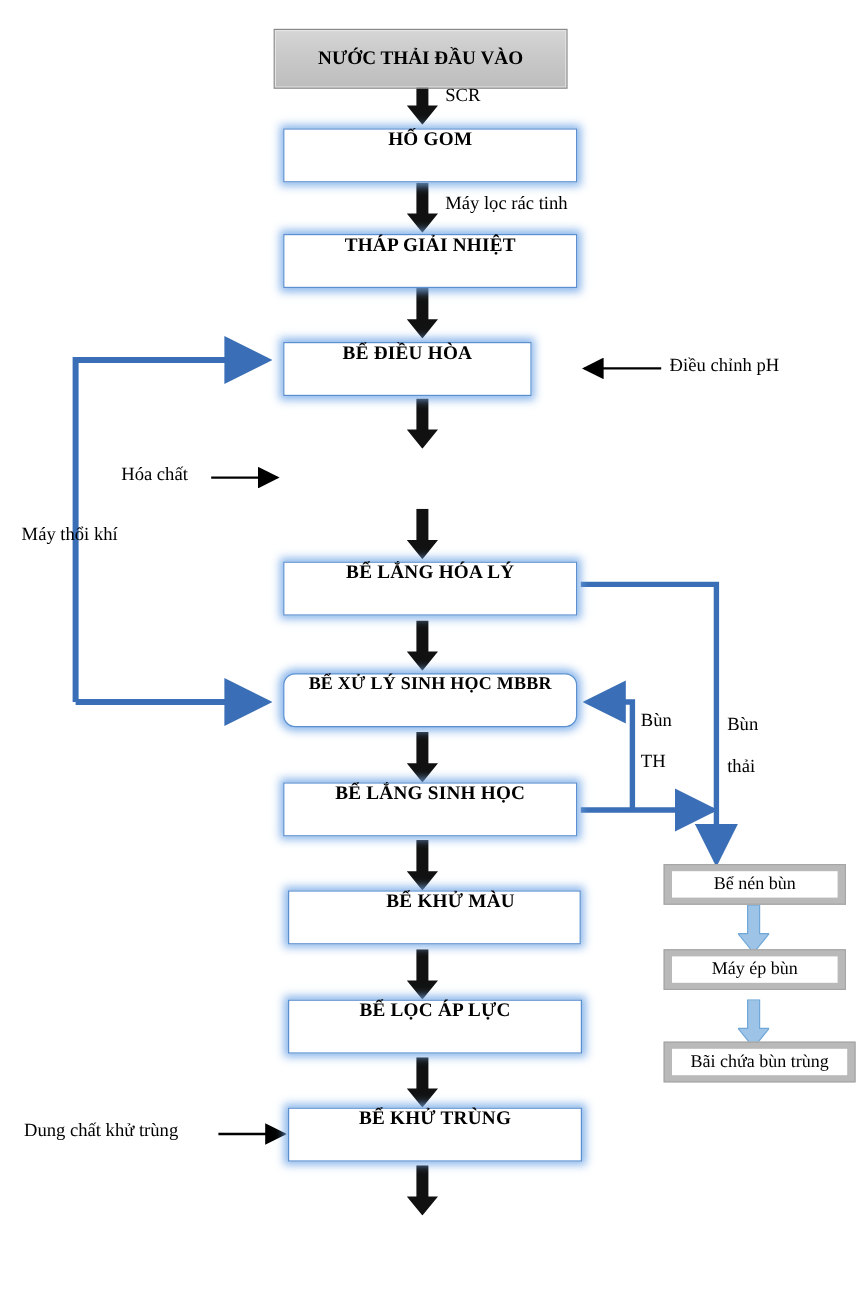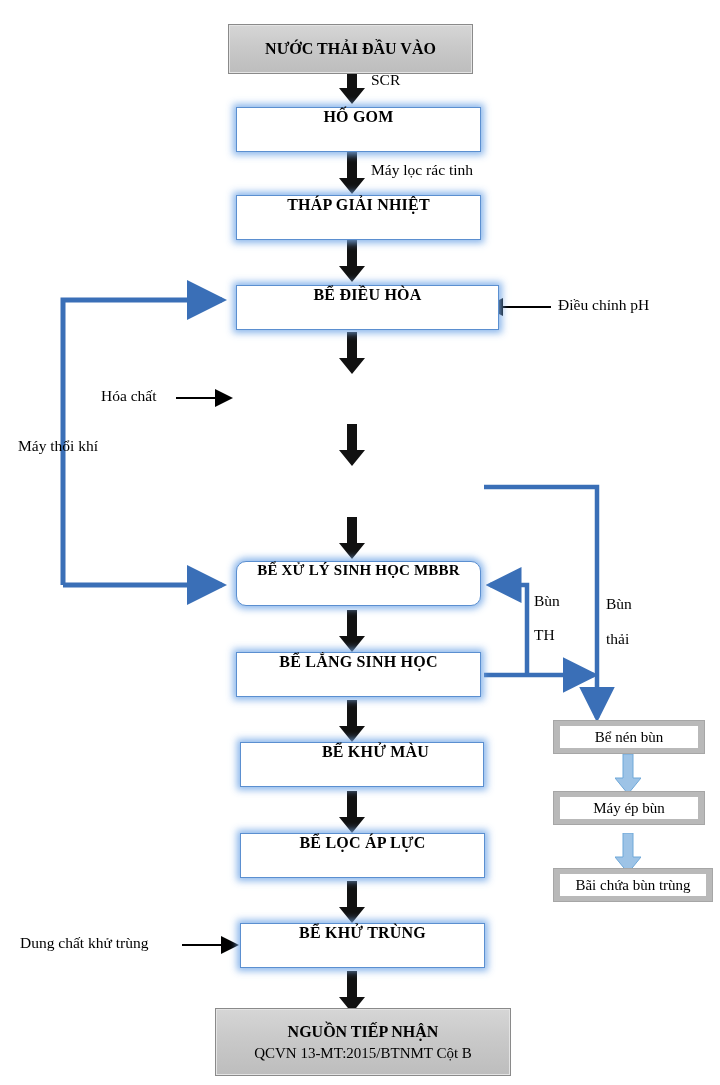--- a/index.html
+++ b/index.html
@@ -169,25 +169,28 @@
   </div>
 
   <div class="pbox" style="left:236px;top:107px;width:245px;height:45px;">
     <span>HỐ GOM</span>
   </div>
 
   <div class="pbox" style="left:236px;top:195px;width:245px;height:45px;">
     <span>THÁP GIẢI NHIỆT</span>
   </div>
 
-  <div class="pbox" style="left:236px;top:285px;width:263px;height:45px;">
+  <div class="pbox" style="left:236px;top:285px;width:207px;height:45px;">
     <span>BỂ ĐIỀU HÒA</span>
   </div>
 
 
+  <div class="pbox" style="left:236px;top:468px;width:245px;height:45px;">
+    <span>BỂ LẮNG HÓA LÝ</span>
+  </div>
 
   <div class="pbox" style="left:236px;top:561px;width:245px;height:45px;font-size:15px;border-radius:10px;">
     <span>BỂ XỬ LÝ SINH HỌC MBBR</span>
   </div>
 
   <div class="pbox" style="left:236px;top:652px;width:245px;height:45px;">
     <span>BỂ LẮNG SINH HỌC</span>
   </div>
 
   <div class="pbox" style="left:240px;top:742px;width:244px;height:45px;padding-left:27px;">
@@ -195,24 +198,20 @@
   </div>
 
   <div class="pbox" style="left:240px;top:833px;width:245px;height:45px;">
     <span>BỂ LỌC ÁP LỰC</span>
   </div>
 
   <div class="pbox" style="left:240px;top:923px;width:245px;height:45px;">
     <span>BỂ KHỬ TRÙNG</span>
   </div>
 
-  <div class="gbox" style="left:215px;top:1008px;width:296px;height:68px;">
-    <span class="l1">NGUỒN TIẾP NHẬN</span>
-    <span class="l2">QCVN 13-MT:2015/BTNMT Cột B</span>
-  </div>
 
   <div class="sbox" style="left:553px;top:720px;width:152px;height:34px;">
     <span class="inner">Bể nén bùn</span>
   </div>
   <div class="sbox" style="left:553px;top:791px;width:152px;height:34px;">
     <span class="inner">Máy ép bùn</span>
   </div>
   <div class="sbox" style="left:553px;top:868px;width:160px;height:34px;">
     <span class="inner">Bãi chứa bùn trùng</span>
   </div>

